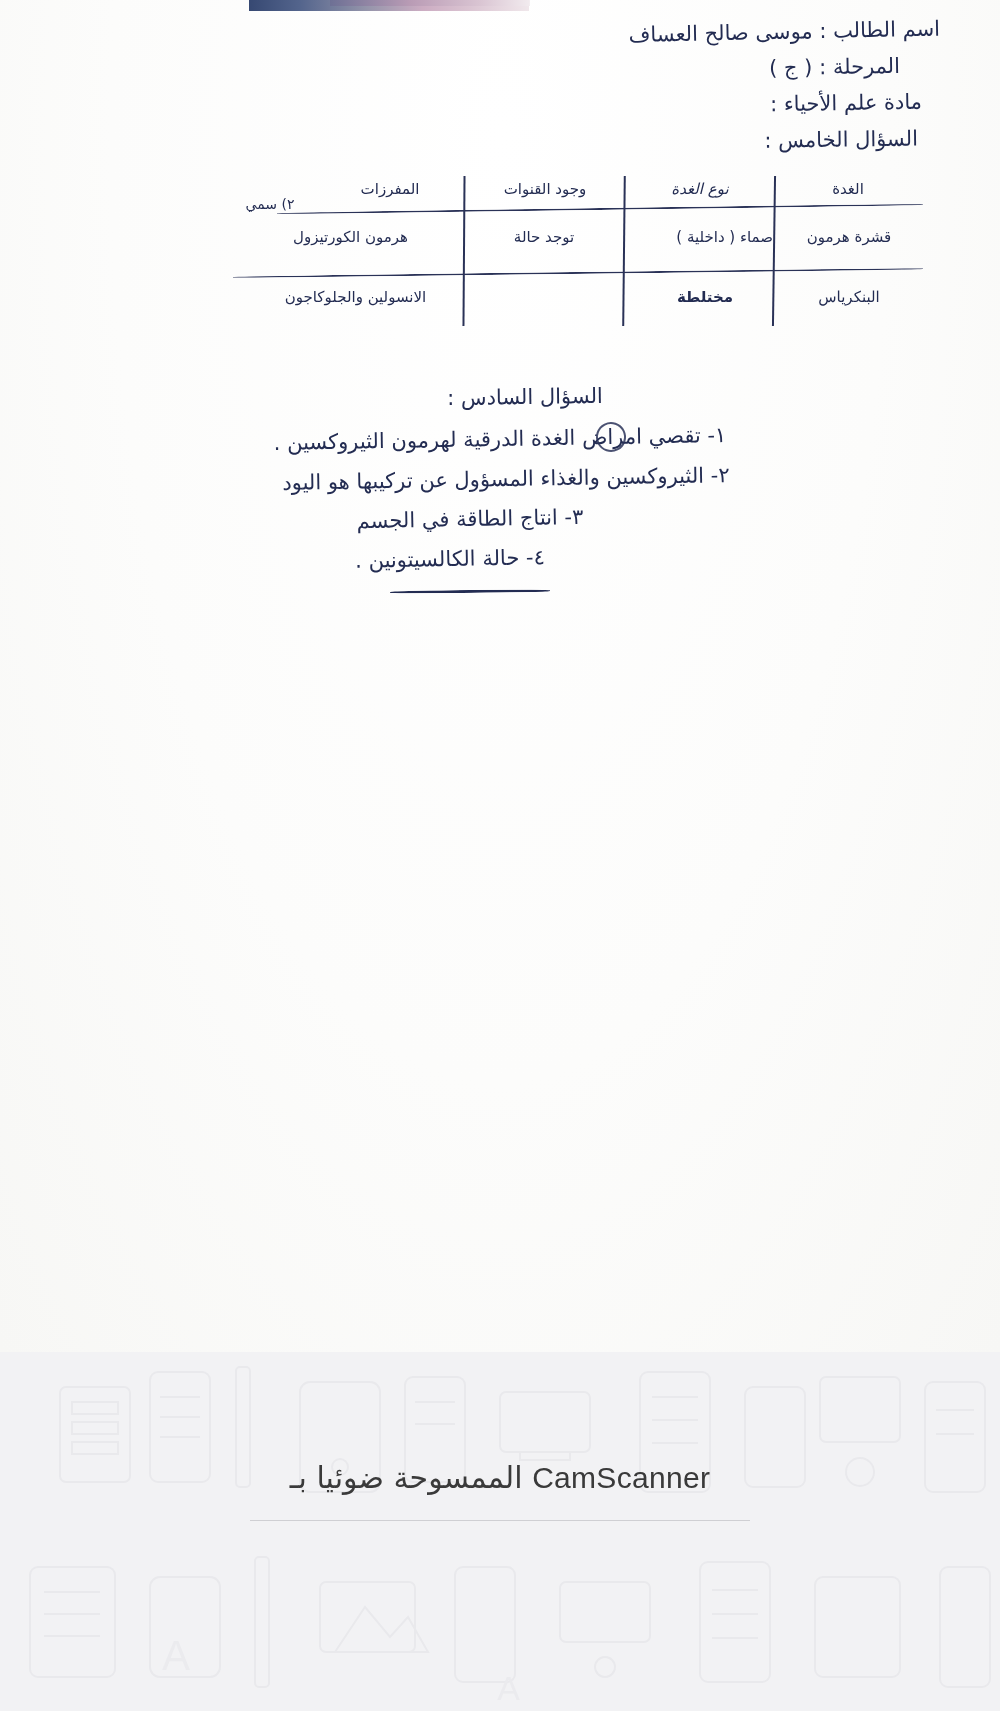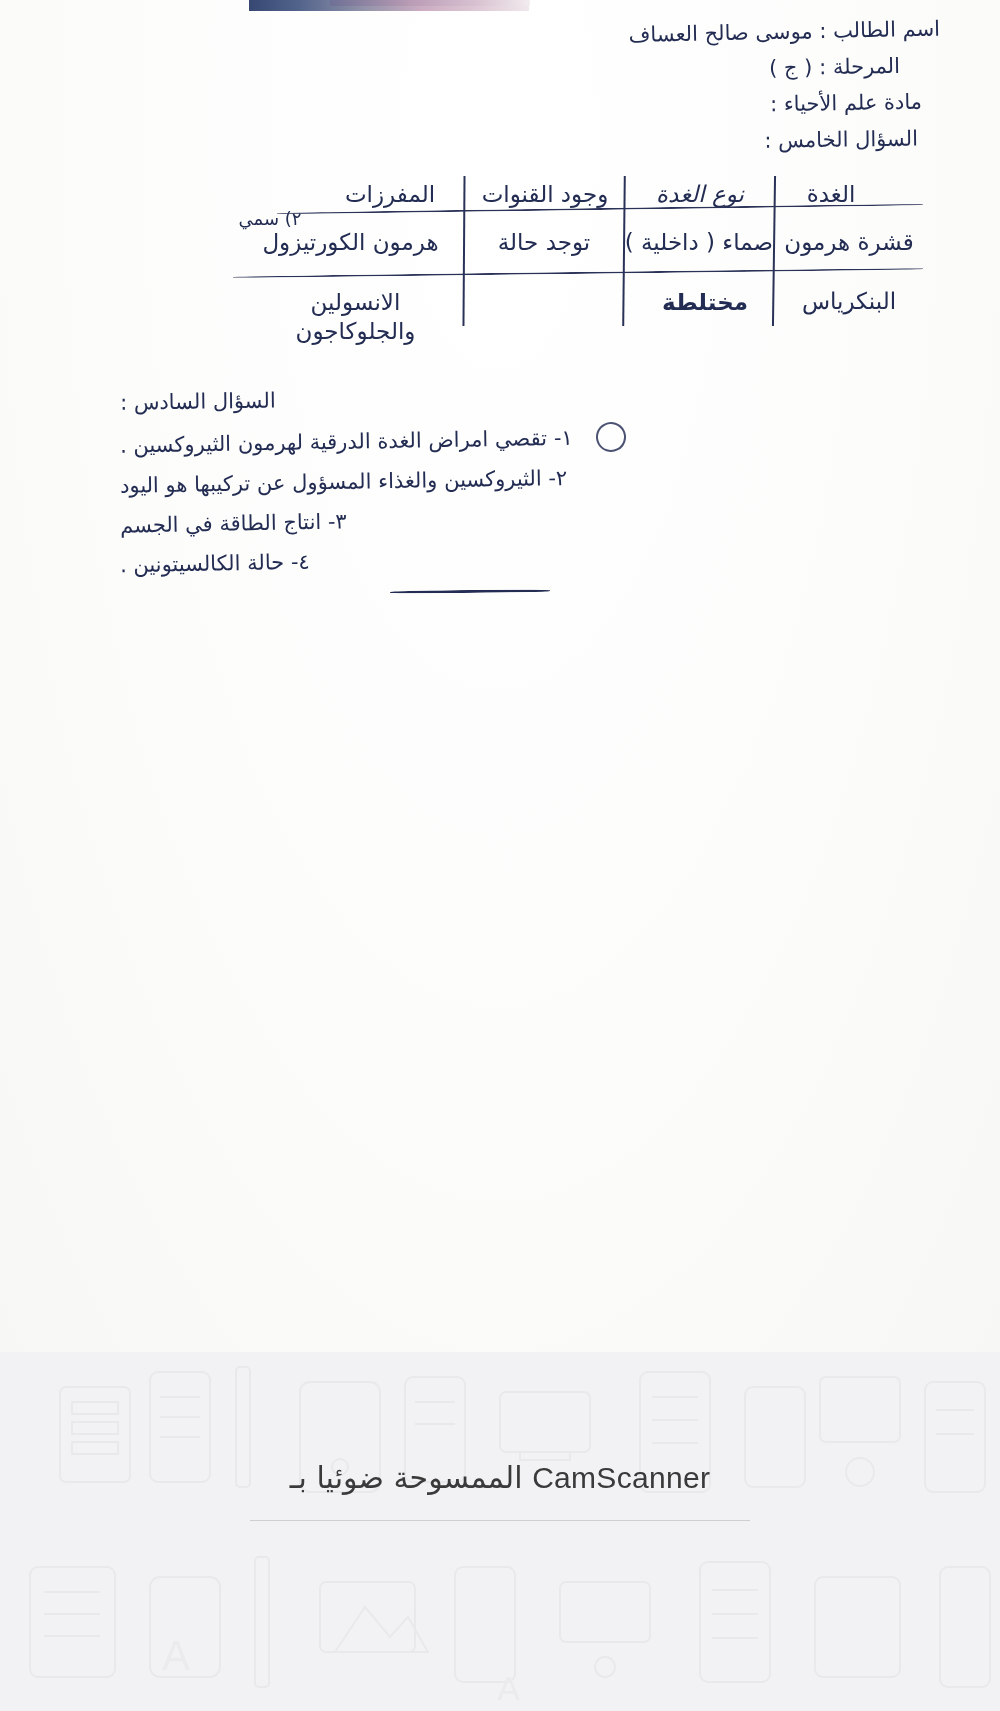--- a/index.html
+++ b/index.html
@@ -85,35 +85,35 @@
     border-top: 2px solid #2a3257;
     border-radius: 40%;
   }
   .vline {
     position: absolute;
     width: 0;
     border-left: 2px solid #2a3257;
   }
   .cell {
     position: absolute;
-    font-size: 23px;
+    font-size: 15px;
     color: #232c52;
     direction: rtl;
     text-align: center;
     line-height: 1.25;
     white-space: nowrap;
   }
 
   
   .q-block {
     position: absolute;
     top: 385px;
     right: 60px;
     width: 820px;
-    text-align: left;
+    text-align: center;
   }
   .q-block .q-title {
     font-size: 21px;
     color: #232c52;
     transform: rotate(-0.8deg);
     margin-bottom: 18px;
     margin-right: 10px;
   }
   .q-block .q-item {
     font-size: 21px;
@@ -200,35 +200,35 @@
 
   <div class="header-block">
     <span class="line l1">اسم الطالب : موسى صالح العساف</span>
     <span class="line l2">المرحلة : ( ج )</span>
     <span class="line l3">مادة علم الأحياء :</span>
     <span class="line l4">السؤال الخامس :</span>
   </div>
 
   <div class="table-wrap">
 
-    <div class="cell" style="top:4px; right:19px; width:150px;">الغدة</div>
+    <div class="cell" style="top:4px; right:2px; width:150px;">الغدة</div>
     <div class="cell" style="top:4px; right:150px; width:150px;font-style:italic;">نوع الغدة</div>
     <div class="cell" style="top:4px; right:300px; width:160px;">وجود القنوات</div>
     <div class="cell" style="top:4px; right:460px; width:150px;">المفرزات</div>
-    <div class="cell" style="top:32px; right:612px; width:86px; font-size:18px;">٢) سمي</div>
+    <div class="cell" style="top:20px; right:612px; width:86px; font-size:14px;">٢) سمي</div>
 
     <div class="hline" style="top:32px; right:2px; width:646px; transform:rotate(-0.8deg);"></div>
     <div class="hline" style="top:96px; right:2px; width:690px; transform:rotate(-0.7deg);"></div>
 
     <div class="vline" style="top:0px; right:150px; height:150px; transform:rotate(0.8deg);"></div>
     <div class="vline" style="top:0px; right:300px; height:150px; transform:rotate(0.6deg);"></div>
     <div class="vline" style="top:0px; right:460px; height:150px; transform:rotate(0.4deg);"></div>
 
     <div class="cell" style="top:52px; right:6px; width:140px;">قشرة هرمون</div>
-    <div class="cell" style="top:52px; right:152px; width:145px;">صماء ( داخلية )</div>
+    <div class="cell" style="top:52px; right:152px; width:145px;text-align:right;">صماء ( داخلية )</div>
     <div class="cell" style="top:52px; right:302px; width:158px;">توجد حالة</div>
     <div class="cell" style="top:52px; right:462px; width:225px;">هرمون الكورتيزول</div>
 
     <div class="cell" style="top:112px; right:6px; width:140px;font-family:Liberation Serif, serif;">البنكرياس</div>
     <div class="cell" style="top:112px; right:152px; width:136px;font-weight:bold;">مختلطة</div>
     <div class="cell" style="top:112px; right:462px; width:215px; white-space:normal;">الانسولين والجلوكاجون</div>
   </div>
 
   <div class="q-block">
     <div class="q-title">السؤال السادس :</div>

